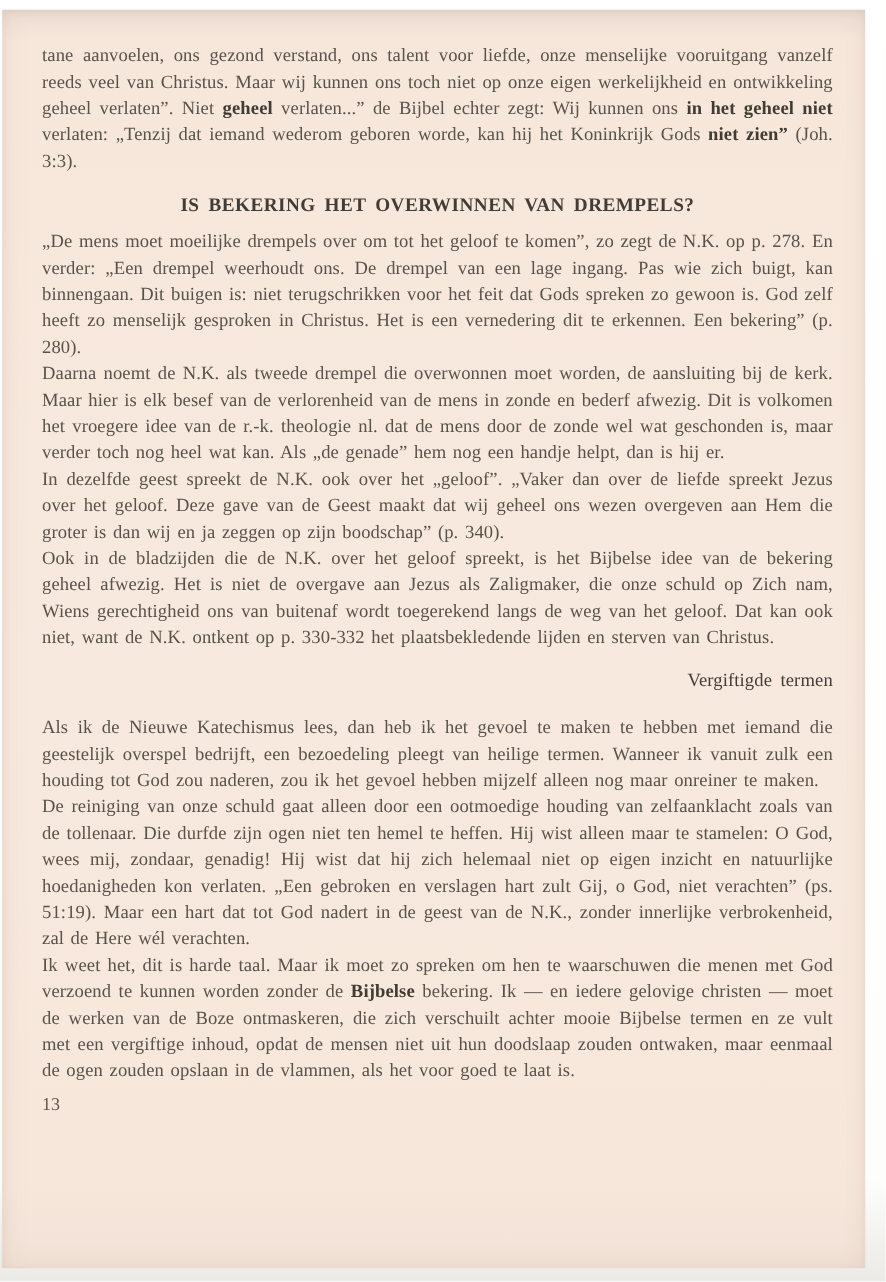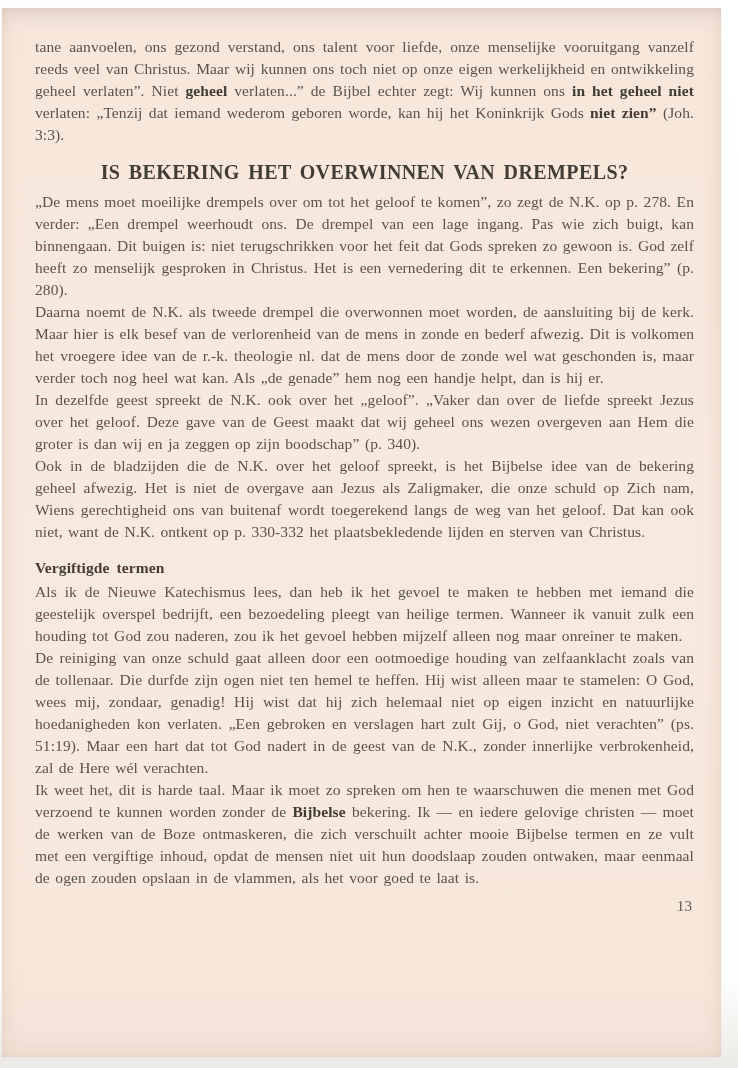--- a/index.html
+++ b/index.html
@@ -45,41 +45,40 @@
   p.body-par {
     margin: 0;
   }
   p.body-par.gap-above {
   }
   .b {
     font-weight: bold;
     color: #403c34;
   }
   h1.section-heading {
-    font-size: 20px;
+    font-size: 16px;
     line-height: 20px;
     font-weight: bold;
     color: #413d36;
     text-align: center;
     letter-spacing: 0.4px;
     word-spacing: 3px;
     margin: 16px 0 9px 0;
   }
   h2.sub-heading {
     font-size: 15.5px;
     line-height: 20px;
-    font-weight: bold;
+    font-weight: normal;
     color: #413d36;
-    text-align: left;
+    text-align: right;
     word-spacing: 3px;
-    margin: 15px 0 3px 0;
+    margin: 15px 0 18px 0;
   }
   .page-number {
     margin-top: 6px;
-    text-align: right;
     padding-right: 2px;
     color: #5d594f;
     font-size: 15px;
   }
 </style>
 </head>
 <body>
 
 <div class="scan-surround">
   <div class="book-page">

